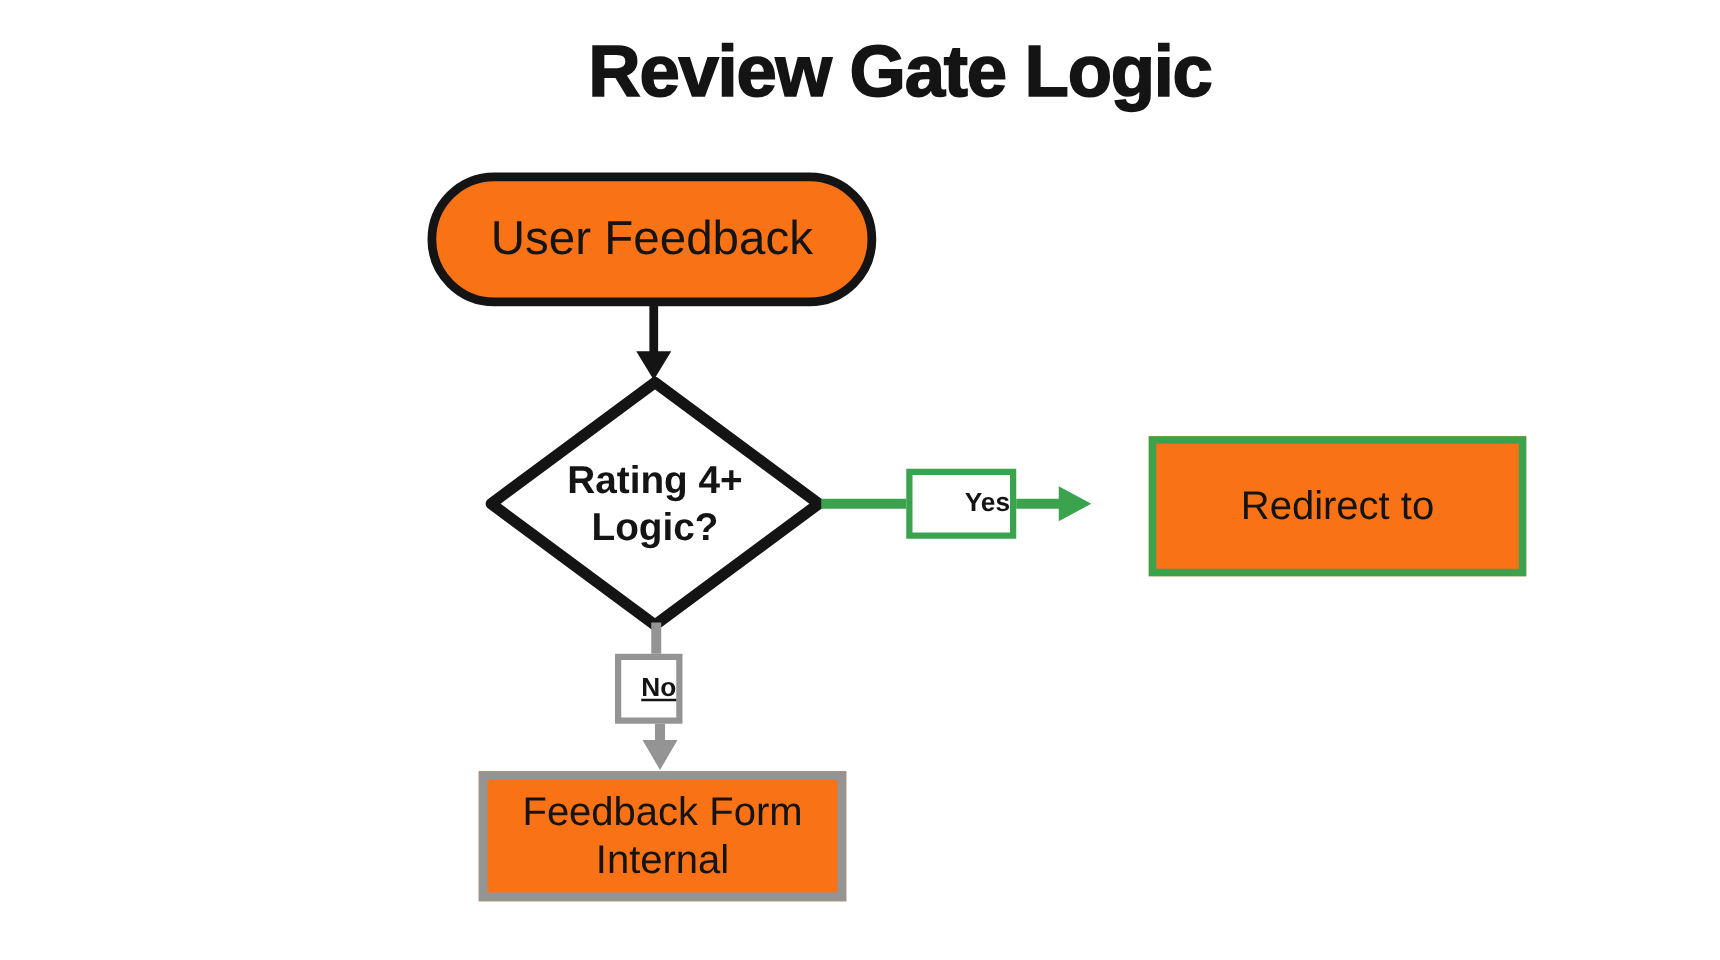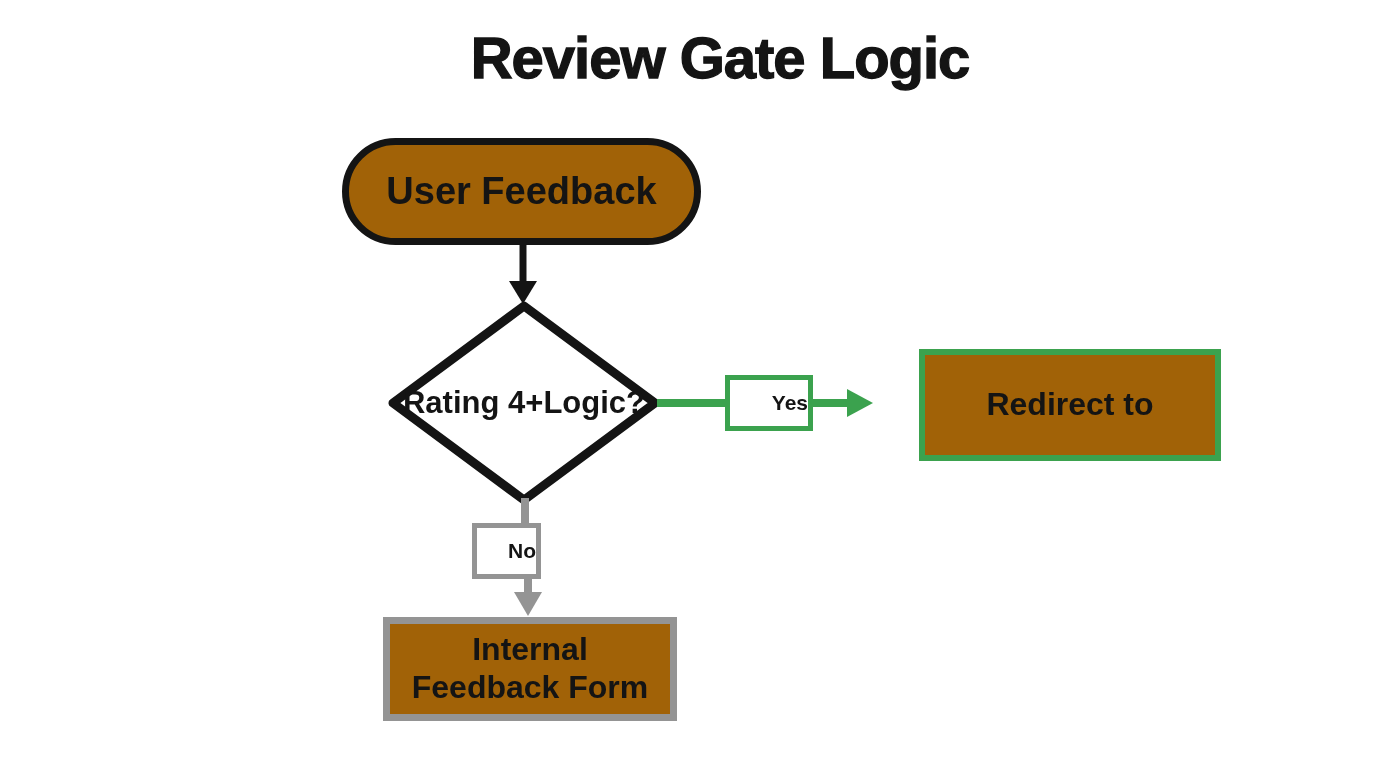--- a/index.html
+++ b/index.html
@@ -34,35 +34,35 @@
   .green-line{stroke:var(--accent-green);stroke-width:8;}
   .green-fill{fill:var(--accent-green);}
   .gray-line{stroke:var(--neutral-gray);stroke-width:8;}
   .gray-fill{fill:var(--neutral-gray);}
   .diamond{fill:#ffffff;stroke:var(--ink);stroke-width:9;stroke-linejoin:round;}
   .node{
     position:absolute;
     display:flex;flex-direction:column;
     align-items:center;justify-content:center;
     text-align:center;
-    background:#a16207;
+    background:#f97316;
     color:var(--ink);
-    font-weight:bold;
+    font-weight:normal;
     line-height:1.18;
   }
   .node-pill{
     left:342px;top:138px;width:359px;height:107px;
     border:7px solid var(--ink);
     border-radius:54px;
     font-size:38px;
   }
   .diamond-label{
     position:absolute;
     left:393px;top:306px;width:262px;height:194px;
-    display:flex;flex-direction:row;
+    display:flex;flex-direction:column;
     align-items:center;justify-content:center;
     text-align:center;
     color:var(--ink);
     font-weight:bold;
     font-size:31px;
     line-height:1.23;
     background:transparent;
   }
   .edge-label{
     position:absolute;
@@ -70,22 +70,23 @@
     background:#ffffff;
     color:var(--ink);
     font-weight:bold;
     font-size:21px;
   }
   .edge-label-yes{
     left:725px;top:375px;width:88px;height:56px;
     border:5px solid var(--accent-green);
   }
   .edge-label-no{
-    left:472px;top:523px;width:69px;height:56px;
+    left:492px;top:523px;width:54px;height:56px;
     border:5px solid var(--neutral-gray);
+    text-decoration:underline;
   }
   .node-public{
     left:875px;top:349px;width:302px;height:112px;
     border:6px solid var(--accent-green);
     font-size:32px;
     margin-left:44px;
   }
   .node-internal{
     left:383px;top:617px;width:294px;height:104px;
     border:7px solid var(--neutral-gray);
@@ -136,17 +137,17 @@
 
   <div class="node node-public">
     <span>Redirect to</span>
   </div>
 
   <div class="edge-label edge-label-no">
     <span>No</span>
   </div>
 
   <div class="node node-internal">
+    <span>Feedback Form</span>
     <span>Internal</span>
-    <span>Feedback Form</span>
   </div>
 
 </div>
 
 </body></html>

